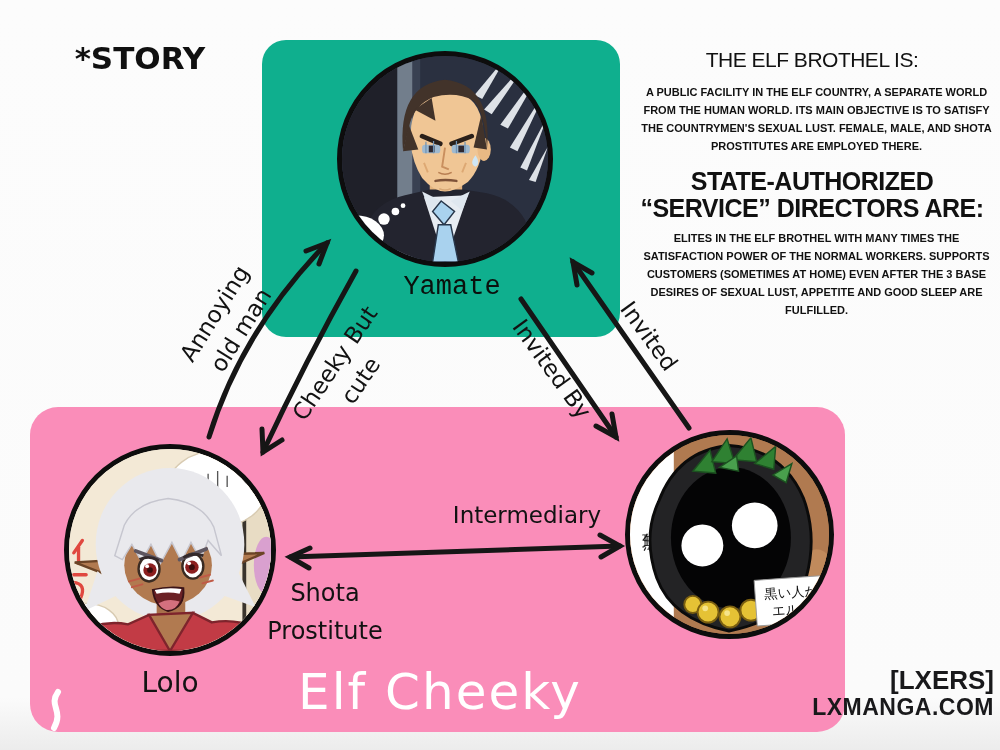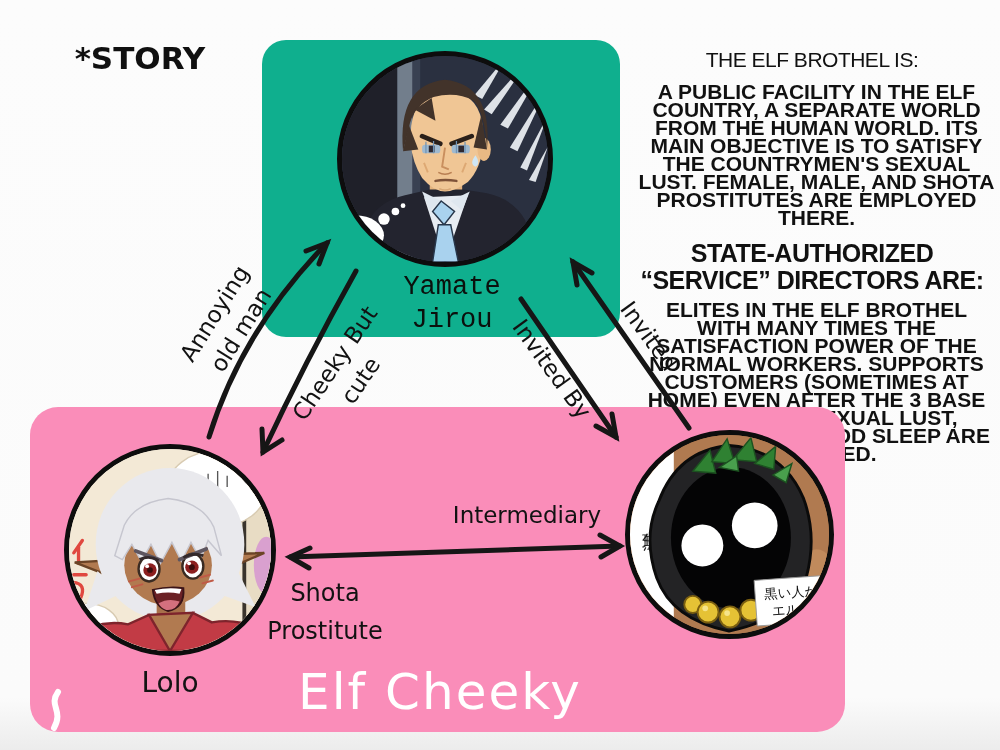--- a/index.html
+++ b/index.html
@@ -16,21 +16,21 @@
   .green-box{left:262px;top:40px;width:358px;height:297px;background:#0FAF8E;border-radius:24px;}
   .portrait{border-radius:50%;border:5px solid #0D0D0D;overflow:hidden;box-sizing:border-box;}
   .portrait svg{display:block;width:100%;height:100%;}
   .yamate-circle{left:337px;top:51px;width:216px;height:216px;background:#2A3040;}
   .yamate-name{left:342px;top:271px;width:220px;text-align:center;
     font-family:Liberation Mono, monospace;font-size:27px;line-height:33px;color:#0b100d;}
   
   .info{left:628px;top:44px;width:368px;text-align:center;color:#111;}
   .info h1{margin:0;font-size:21px;line-height:32px;font-weight:400;letter-spacing:-0.5px;}
   .info h2{margin:13px 0 0 0;font-size:25px;line-height:27px;font-weight:700;letter-spacing:-0.5px;}
-  .info p{margin:7px 0 0 9px;font-size:21px;line-height:18px;font-weight:700;}
+  .info p{margin:7px 0 0 9px;font-size:11px;line-height:18px;font-weight:700;}
   
   .pink-box{left:30px;top:407px;width:815px;height:325px;background:#FA8DB9;border-radius:28px;}
   .lolo-circle{left:64px;top:444px;width:212px;height:212px;background:#F3E9D6;}
   .lolo-name{left:64px;top:666px;width:212px;text-align:center;
     font-family:"DejaVu Sans",sans-serif;font-size:28px;color:#131313;}
   .brg-circle{left:625px;top:430px;width:209px;height:209px;background:#B07A50;}
   .brg-name{left:563px;top:643px;width:280px;text-align:center;color:#131313;
     font-family:"DejaVu Sans",sans-serif;font-size:25px;line-height:27px;}
   .brg-sub{font-size:17px;line-height:19px;}
   .brothel-title{left:250px;top:663px;width:380px;text-align:center;color:#FFFFFF;
@@ -110,21 +110,20 @@
       <path d="M140 104 q6 9 0 12 q-7 -3 0 -12" fill="#CFE6F4"></path>
       <ellipse cx="14" cy="188" rx="30" ry="21" fill="#FFFFFF"></ellipse>
       <circle cx="44" cy="171" r="6" fill="#FFFFFF"></circle>
       <circle cx="56" cy="163" r="4" fill="#FFFFFF"></circle>
       <circle cx="64" cy="157" r="2.5" fill="#FFFFFF"></circle>
     </svg>
   </div>
 
   <div class="abs yamate-name">
     <div>Yamate</div>
-    <div>Jirou</div>
   </div>
 
   <div class="abs info">
     <h1>THE ELF BROTHEL IS:</h1>
     <p>A PUBLIC FACILITY IN THE ELF COUNTRY, A SEPARATE WORLD FROM THE HUMAN WORLD. ITS MAIN OBJECTIVE IS TO SATISFY THE COUNTRYMEN'S SEXUAL LUST. FEMALE, MALE, AND SHOTA PROSTITUTES ARE EMPLOYED THERE.</p>
     <h2>STATE-AUTHORIZED “SERVICE” DIRECTORS ARE:</h2>
     <p>ELITES IN THE ELF BROTHEL WITH MANY TIMES THE SATISFACTION POWER OF THE NORMAL WORKERS. SUPPORTS CUSTOMERS (SOMETIMES AT HOME) EVEN AFTER THE 3 BASE DESIRES OF SEXUAL LUST, APPETITE AND GOOD SLEEP ARE FULFILLED.</p>
   </div>
 
   <div class="abs pink-box"></div>
@@ -215,20 +214,24 @@
         <rect x="132" y="150" width="77" height="48" fill="#FFFFFF" stroke="#999999"></rect>
         <text x="170" y="170" text-anchor="middle" font-size="14" fill="#111" font-family="DejaVu Sans, sans-serif">黒い人が</text>
         <text x="170" y="188" text-anchor="middle" font-size="14" fill="#111" font-family="DejaVu Sans, sans-serif">エルフ</text>
       </g>
     </svg>
   </div>
 
 
   <div class="abs brothel-title">Elf Cheeky</div>
 
+  <div class="abs watermark">
+    <div class="wm1">[LXERS]</div>
+    <div class="wm2">LXMANGA.COM</div>
+  </div>
 
   <svg class="abs overlay" viewBox="0 0 1000 750">
     <g stroke="#161616" stroke-width="5" fill="none" stroke-linecap="round">
 
       <path d="M209 437 Q242 330 327 243"></path>
       <path d="M319 264 L327 243 L306 251"></path>
 
       <path d="M356 271 Q305 362 263 452"></path>
       <path d="M282 440 L263 452 L262 429"></path>
 

